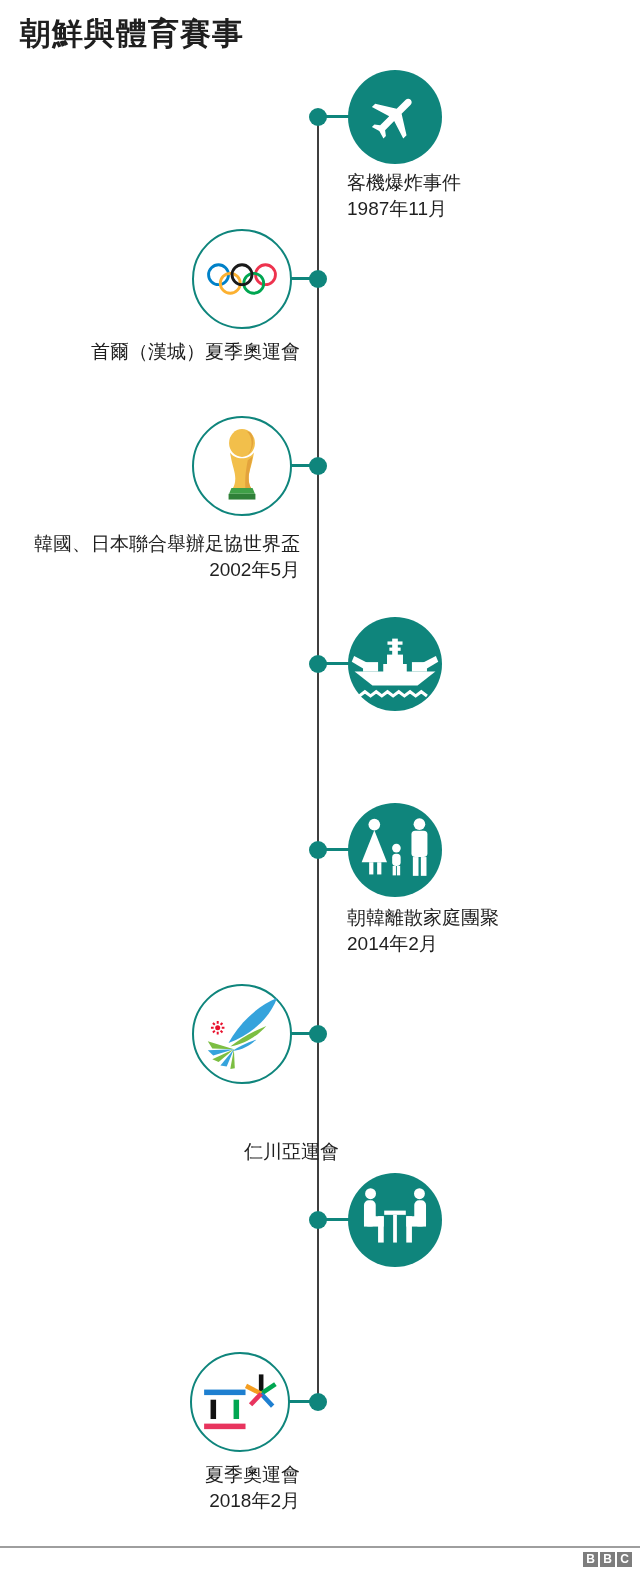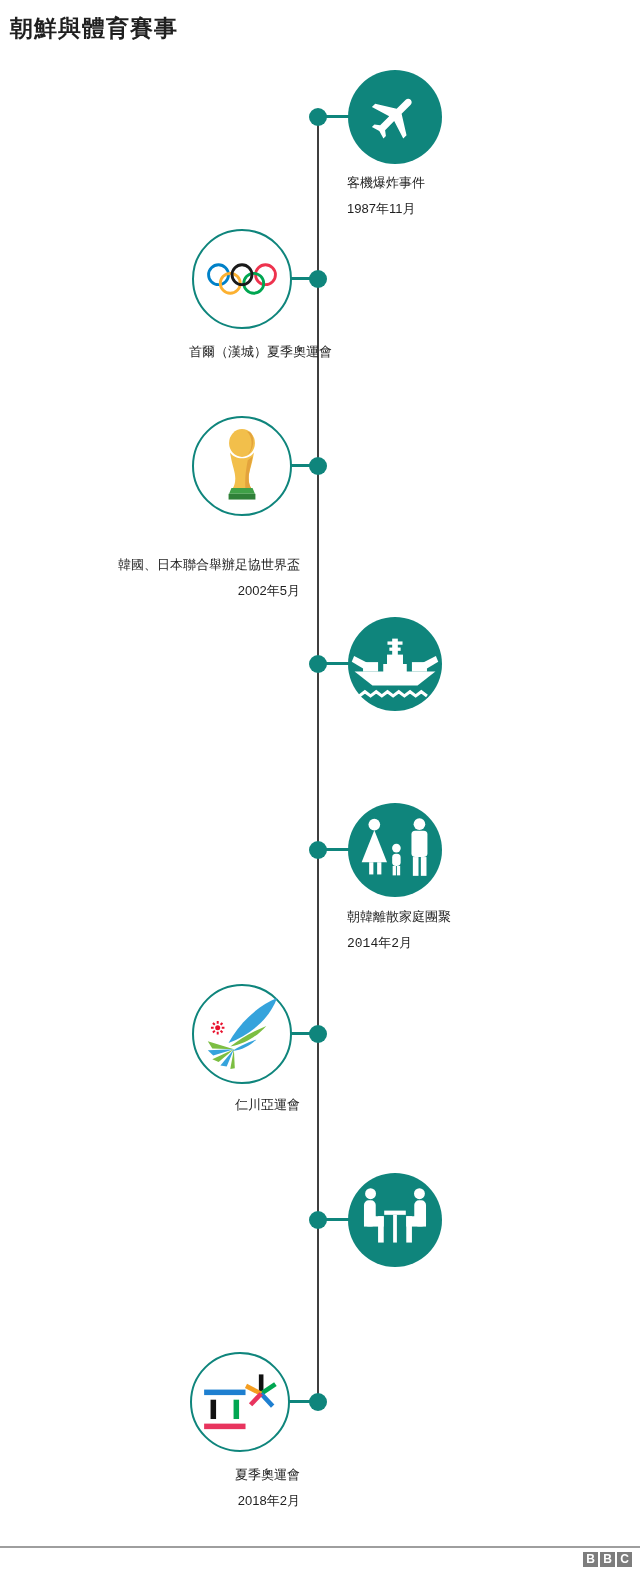--- a/index.html
+++ b/index.html
@@ -7,34 +7,34 @@
     --line:#3F3F3F;
     --text:#1F1F1F;
   }
   html,body{margin:0;padding:0;background:#fff;}
   #canvas{
     position:relative;width:640px;height:1577px;background:#fff;
     font-family:"Liberation Sans","DejaVu Sans",sans-serif;
     overflow:hidden;
   }
   .title{
-    position:absolute;left:10px;top:13px;
-    font-size:23px;font-weight:700;color:var(--text);letter-spacing:1px;
+    position:absolute;left:20px;top:13px;
+    font-size:31px;font-weight:700;color:var(--text);letter-spacing:1px;
     white-space:nowrap;
   }
   .vline{position:absolute;left:317px;top:117px;width:2px;height:1285px;background:var(--line);}
   .dot{position:absolute;width:18px;height:18px;border-radius:50%;background:var(--teal);}
   .connector{position:absolute;height:3px;background:var(--teal);}
   .circle{
     position:absolute;border-radius:50%;
     display:flex;align-items:center;justify-content:center;box-sizing:border-box;
   }
   .circle.filled{background:var(--teal);}
   .circle.outlined{background:#fff;border:2.5px solid var(--teal);}
-  .label{position:absolute;font-size:13px;line-height:26px;color:var(--text);}
+  .label{position:absolute;font-size:19px;line-height:26px;color:var(--text);}
   .label.align-left{text-align:left;width:285px;}
   .label.align-right{text-align:right;width:300px;left:0;}
   .plane-rot{transform:rotate(45deg);}
   .rule{position:absolute;left:0;top:1546px;width:640px;height:2px;background:#9E9E9E;}
   .bbc{position:absolute;top:1552px;right:8px;display:flex;gap:2px;}
   .bbc .blk{
     width:15px;height:15px;background:#7D7D7D;color:#fff;
     font-weight:700;font-size:12px;line-height:15px;text-align:center;
     font-family:"Liberation Sans",sans-serif;
   }
@@ -64,37 +64,37 @@
   <div class="dot" style="left:309px;top:270px;"></div>
   <div class="circle outlined" style="left:192px;top:229px;width:100px;height:100px;">
     <svg width="74" height="36" viewBox="0 0 104 50">
       <circle cx="19" cy="19" r="14" fill="none" stroke="#0081C8" stroke-width="4"></circle>
       <circle cx="85" cy="19" r="14" fill="none" stroke="#EE334E" stroke-width="4"></circle>
       <circle cx="35.5" cy="31" r="14" fill="none" stroke="#FCB131" stroke-width="4"></circle>
       <circle cx="68.5" cy="31" r="14" fill="none" stroke="#00A651" stroke-width="4"></circle>
       <circle cx="52" cy="19" r="14" fill="none" stroke="#1A1A1A" stroke-width="4"></circle>
     </svg>
   </div>
-  <div class="label align-right" style="top:339px;margin-left:32px;">
+  <div class="label align-right" style="top:339px;">
     <div>首爾（漢城）夏季奧運會</div>
   </div>
 
   <div class="connector" style="left:286px;top:464px;width:32px;"></div>
   <div class="dot" style="left:309px;top:457px;"></div>
   <div class="circle outlined" style="left:192px;top:416px;width:100px;height:100px;">
     <svg width="46" height="76" viewBox="0 0 48 78">
       <ellipse cx="24" cy="15" rx="13.5" ry="14.5" fill="#F2BF4B"></ellipse>
       <path d="M29 3 C 35 8 36 20 30 27 C 36 22 38 10 33 4 Z" fill="#E3A33C"></path>
       <path d="M11.5 25 C 16.5 33 31.5 33 36.5 25 C 34 40 31 45 31 52 C 31 56.5 32 59.5 33.5 62 L 14.5 62 C 16 59.5 17 56.5 17 52 C 17 45 14 40 11.5 25 Z" fill="#F2BF4B"></path>
       <path d="M30 33 C 28 44 27 50 27.5 62 L 33.5 62 C 32 59.5 31 56.5 31 52 C 31 45 33 40 35 29 Z" fill="#E3A33C"></path>
       <polygon points="13,62 35,62 37.5,68 10.5,68" fill="#3FA047"></polygon>
       <rect x="10" y="68" width="28" height="6" fill="#2F8038"></rect>
     </svg>
   </div>
-  <div class="label align-right" style="top:552px;text-align:right;">
+  <div class="label align-right" style="top:531px;text-align:right;">
     <div>韓國、日本聯合舉辦足協世界盃</div>
     <div>2002年5月</div>
   </div>
 
   <div class="connector" style="left:318px;top:662px;width:34px;"></div>
   <div class="dot" style="left:309px;top:655px;"></div>
   <div class="circle filled" style="left:348px;top:617px;width:94px;height:94px;">
     <svg width="94" height="94" viewBox="0 0 100 100">
       <g fill="#fff">
         <rect x="47" y="23" width="6" height="18"></rect>
@@ -125,21 +125,21 @@
         <rect x="47" y="54" width="9" height="13" rx="4"></rect>
         <rect x="47.5" y="67" width="3.5" height="10"></rect>
         <rect x="52" y="67" width="3.5" height="10"></rect>
         <circle cx="76" cy="22.5" r="6.2"></circle>
         <rect x="67.5" y="29.5" width="17" height="28" rx="4"></rect>
         <rect x="69" y="57.5" width="6" height="20"></rect>
         <rect x="77.5" y="57.5" width="6" height="20"></rect>
       </g>
     </svg>
   </div>
-  <div class="label align-left" style="left:347px;top:905px;font-family:Liberation Mono, monospace;">
+  <div class="label align-left" style="left:347px;top:905px;">
     <div>朝韓離散家庭團聚</div>
     <div>2014年2月</div>
   </div>
 
   <div class="connector" style="left:286px;top:1032px;width:32px;"></div>
   <div class="dot" style="left:309px;top:1025px;"></div>
   <div class="circle outlined" style="left:192px;top:984px;width:100px;height:100px;">
     <svg width="90" height="90" viewBox="0 0 100 100">
       <g stroke="#E8112D" stroke-width="2.2" fill="#E8112D">
         <circle cx="23" cy="43" r="2.8" stroke="none"></circle>
@@ -148,21 +148,21 @@
       <path d="M89 10 C 66 19 46 40 35 60 C 59 51 80 34 89 10 Z" fill="#35A3DC"></path>
       <path d="M77 41 C 62 47 47 56 37 64 C 54 61 67 52 77 41 Z" fill="#7CBE42"></path>
       <path d="M66 56 C 55 60 45 65 39 69 C 50 68 59 63 66 56 Z" fill="#35A3DC"></path>
       <path d="M41 67 L12 58 L17 66 Z" fill="#7CBE42"></path>
       <path d="M41 67 L12 68 L18 74 Z" fill="#35A3DC"></path>
       <path d="M41 67 L17 78 L24 81 Z" fill="#7CBE42"></path>
       <path d="M41 67 L26 85 L33 86 Z" fill="#35A3DC"></path>
       <path d="M41 67 L37 89 L42 88 Z" fill="#7CBE42"></path>
     </svg>
   </div>
-  <div class="label align-right" style="top:1092px;">
+  <div class="label align-right" style="top:1139px;padding-left:39px;">
     <div>仁川亞運會</div>
   </div>
 
   <div class="connector" style="left:318px;top:1218px;width:34px;"></div>
   <div class="dot" style="left:309px;top:1211px;"></div>
   <div class="circle filled" style="left:348px;top:1173px;width:94px;height:94px;">
     <svg width="94" height="94" viewBox="0 0 100 100">
       <g fill="#fff">
         <circle cx="24" cy="22" r="5.8"></circle>
         <rect x="17" y="29" width="12.5" height="28" rx="5"></rect>

